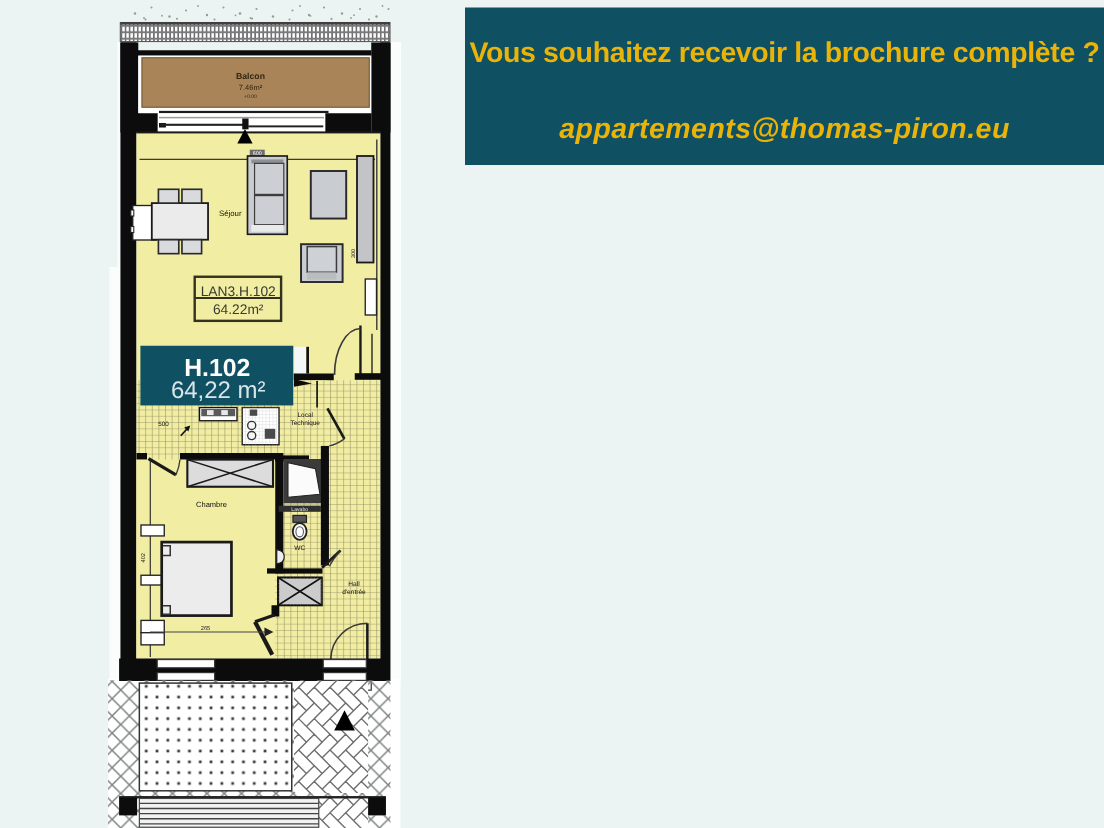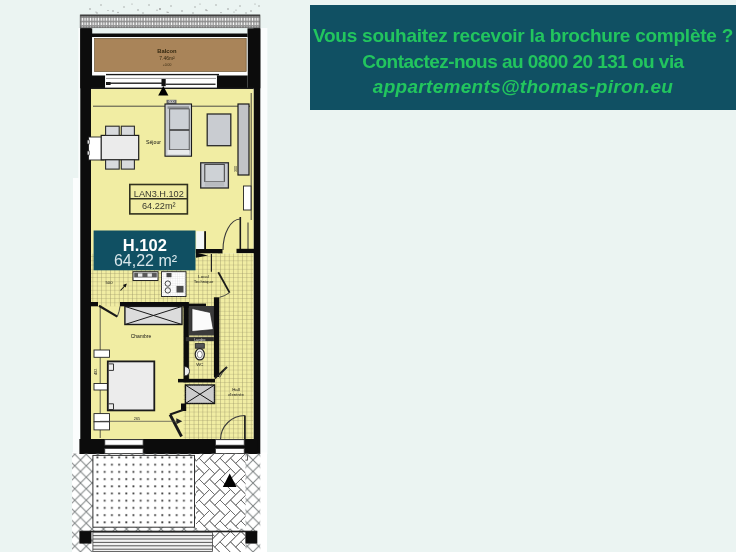--- a/index.html
+++ b/index.html
@@ -1,23 +1,23 @@
 <!DOCTYPE html>
 <html><head>
 <meta charset="utf-8">
 <style>
   html,body{margin:0;padding:0;}
   body{width:736px;height:552px;background:#ebf4f2;font-family:"Liberation Sans", sans-serif;overflow:hidden;position:relative;}
-  .info{position:absolute;left:310px;top:5px;width:426px;height:105px;background:#105063;color:#22c55e;font-weight:bold;font-size:19px;text-align:center;line-height:25.5px;padding-top:18px;box-sizing:border-box;}
+  .info{position:absolute;left:310px;top:5px;width:426px;height:105px;background:#105063;color:#eab308;font-weight:bold;font-size:19px;text-align:center;line-height:25.5px;padding-top:18px;box-sizing:border-box;}
   .l1{letter-spacing:-0.25px;}  .l2{letter-spacing:-0.55px;}  .l3{letter-spacing:0.3px;font-style:italic;}
 </style>
 </head>
 <body>
 
-<div class="info"><span class="l1">Vous souhaitez recevoir la brochure complète ?</span><br><span class="l2">Contactez-nous au 0800 20 131 ou via</span><br><span class="l3">appartements@thomas-piron.eu</span></div>
+<div class="info"><span class="l1">Vous souhaitez recevoir la brochure complète ?</span><br><br><span class="l3">appartements@thomas-piron.eu</span></div>
 
 <svg width="736" height="552" viewBox="0 0 736 552" style="position:absolute;left:0;top:0;">
 <defs>
   <pattern id="topHatch" width="2.7" height="4.3" patternUnits="userSpaceOnUse">
     <rect width="2.7" height="4.3" fill="#ffffff"></rect>
     <rect x="0.25" y="0.35" width="2.2" height="3.6" fill="none" stroke="#6f6f6f" stroke-width="0.6"></rect>
   </pattern>
   <pattern id="tile" width="4.4" height="4.2" patternUnits="userSpaceOnUse">
     <path d="M0 0 V4.2" stroke="#8f8a60" stroke-width="0.7" fill="none"></path>
     <path d="M0 0 H4.4" stroke="#9a9468" stroke-width="0.6" fill="none"></path>

